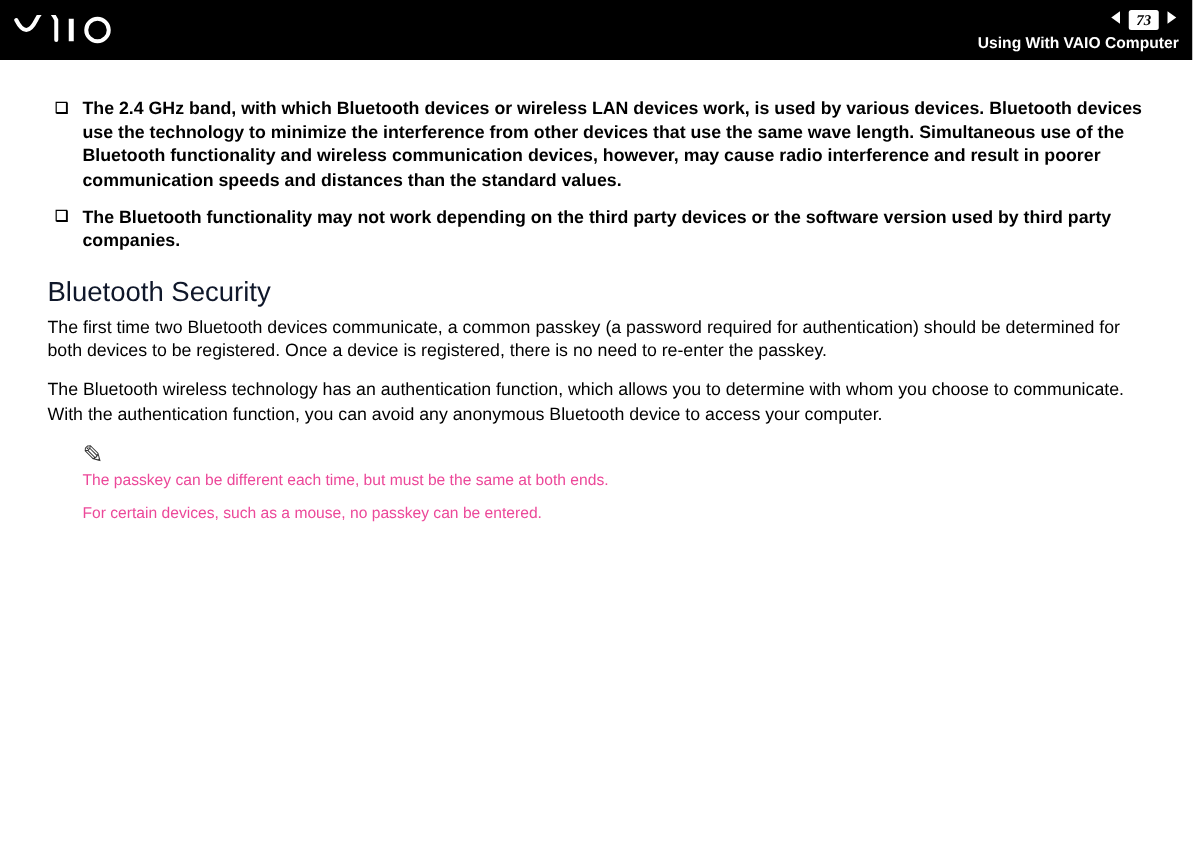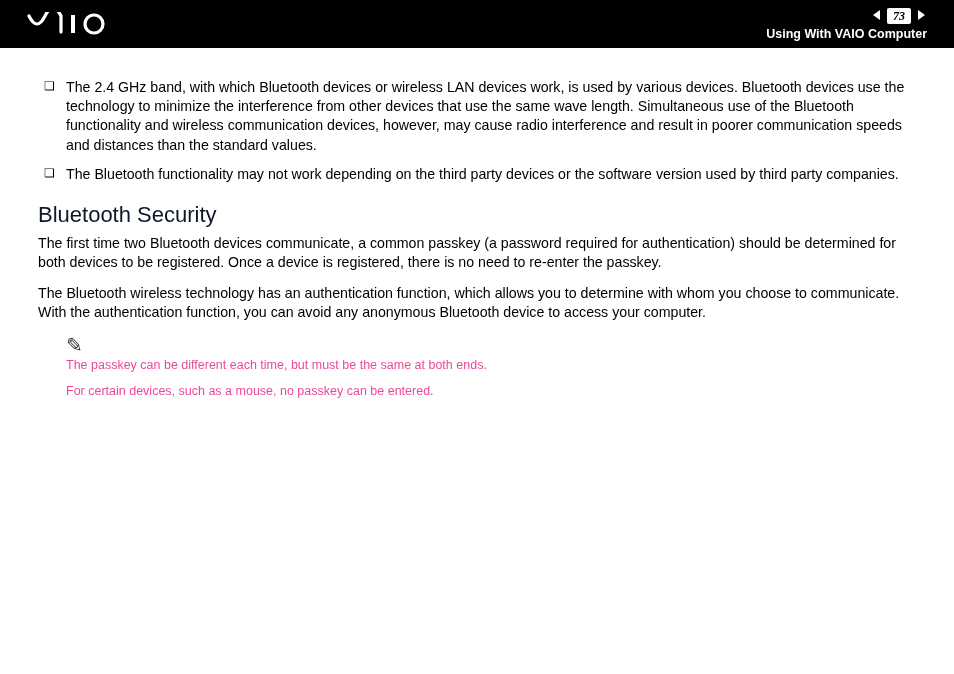--- a/index.html
+++ b/index.html
@@ -12,21 +12,21 @@
       overflow: hidden;
     }
     .header {
       background: #000;
       color: #fff;
       height: 48px;
       position: relative;
       display: flex;
       align-items: center;
       justify-content: space-between;
-      padding: 0 27px;
+      padding: 0 11px;
     }
     .logo {
       display: flex;
       align-items: center;
     }
     .logo svg { display: block; }
     .header-right {
       text-align: right;
       display: flex;
       flex-direction: column;
@@ -62,20 +62,21 @@
       list-style: none;
       margin: 0 0 18px 28px;
     }
     .bullet-list li {
       position: relative;
       padding-left: 0;
       margin-bottom: 10px;
       font-size: 14.2px;
       line-height: 1.35;
       color: #000;
+      font-weight: bold;
     }
     .bullet-list li::before {
       content: "❏";
       position: absolute;
       left: -22px;
       top: 0;
       font-size: 12px;
       color: #000;
     }
     .section-heading {

